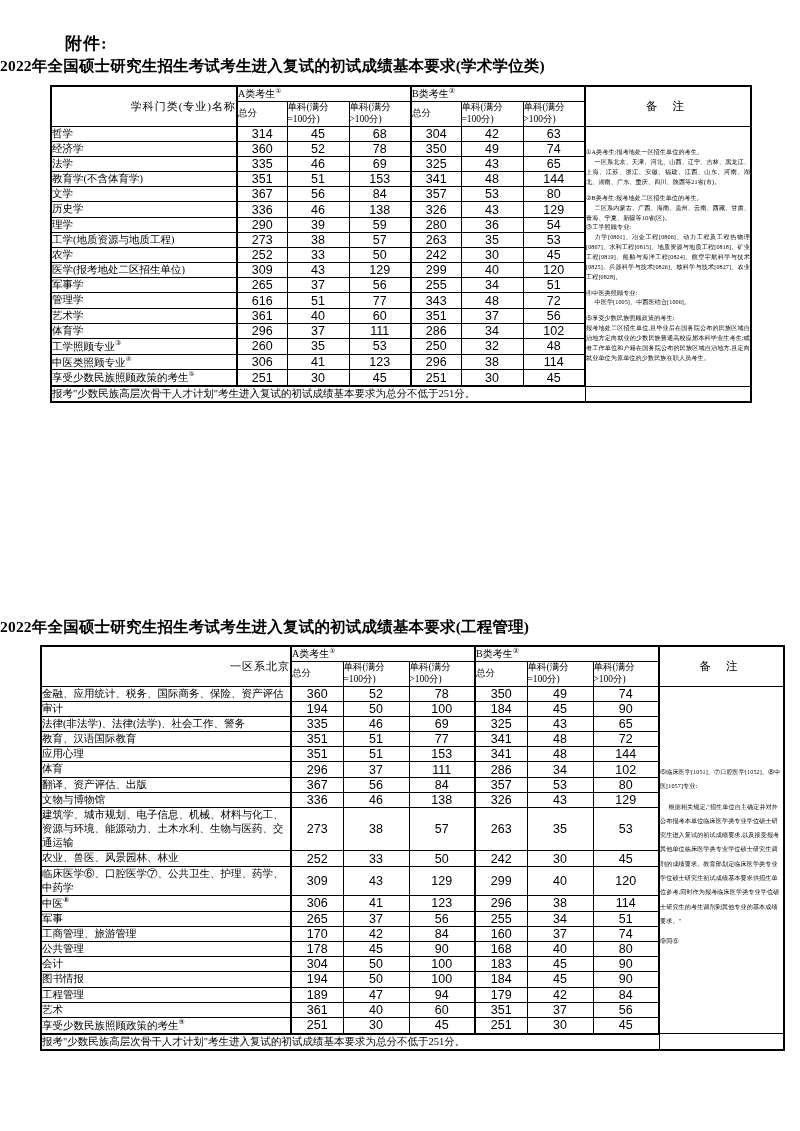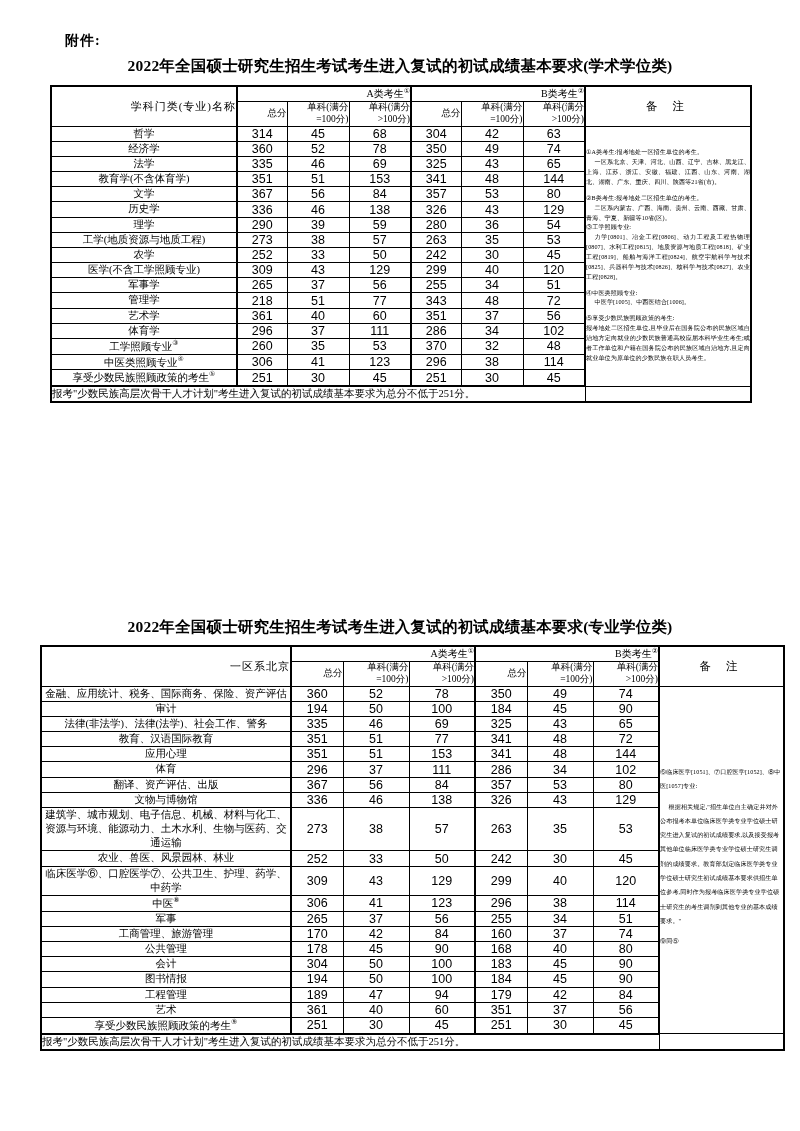--- a/index.html
+++ b/index.html
@@ -13,27 +13,26 @@
   .page {
     position: relative;
     width: 800px;
     height: 1131px;
     overflow: hidden;
     background: #fff;
   }
   .attach-label {
     position: absolute;
     left: 45px; top: 32px;
-    font-size: 14px;
+    font-size: 17px;
     font-weight: 600;
     letter-spacing: 1px;
     padding-left: 20px;
   }
   .doc-title {
-    text-align: center;
     font-size: 15.5px;
     font-weight: bold;
     letter-spacing: 0.2px;
   }
   .title1 { position: absolute; left: 0; right: 0; top: 56px; }
   .title2 { position: absolute; left: 0; right: 0; top: 617px; }
 
   table.grid {
     border-collapse: collapse;
     table-layout: fixed;
@@ -54,21 +53,21 @@
     position: absolute;
     left: 40px; top: 645px;
     width: 715px;
   }
   .outer {
     border: 2px solid #000;
   }
 
   
   .hd {
-    text-align: right;
+    text-align: left;
     font-size: 9.5px;
     font-weight: bold;
     line-height: 1.25;
     padding: 2px 1px;
   }
   .hd-big { font-size: 10px; }
   .rowname-hd {
     text-align: right;
     font-size: 11px;
     font-weight: bold;
@@ -81,21 +80,21 @@
     letter-spacing: 6px;
     margin-left: 22px;
   }
   .sup { font-size: 7px; vertical-align: super; }
 
   
   td.subj {
     font-size: 10.5px;
     padding: 2px 4px 2px 6px;
     line-height: 1.35;
-    text-align: center;
+    text-align: left;
     margin-top: 36px;
   }
   td.num {
     text-align: center;
     font-size: 12.5px;
     font-family: "Liberation Sans", sans-serif;
     padding: 1px 0;
   }
   td.notes {
     vertical-align: top;
@@ -263,40 +262,40 @@
         <tr>
           <td class="subj">农学</td>
           <td class="num sep-thick">252</td>
           <td class="num">33</td>
           <td class="num">50</td>
           <td class="num sep-thick">242</td>
           <td class="num">30</td>
           <td class="num">45</td>
         </tr>
         <tr>
-          <td class="subj">医学(不含工学照顾专业)</td>
+          <td class="subj">医学(报考地处二区招生单位)</td>
           <td class="num sep-thick">309</td>
           <td class="num">43</td>
           <td class="num">129</td>
           <td class="num sep-thick">299</td>
           <td class="num">40</td>
           <td class="num">120</td>
         </tr>
         <tr>
           <td class="subj">军事学</td>
           <td class="num sep-thick">265</td>
           <td class="num">37</td>
           <td class="num">56</td>
           <td class="num sep-thick">255</td>
           <td class="num">34</td>
           <td class="num">51</td>
         </tr>
         <tr>
           <td class="subj">管理学</td>
-          <td class="num sep-thick">218</td>
+          <td class="num sep-thick">616</td>
           <td class="num">51</td>
           <td class="num">77</td>
           <td class="num sep-thick">343</td>
           <td class="num">48</td>
           <td class="num">72</td>
         </tr>
         <tr>
           <td class="subj">艺术学</td>
           <td class="num sep-thick">361</td>
           <td class="num">40</td>
@@ -312,21 +311,21 @@
           <td class="num">111</td>
           <td class="num sep-thick">286</td>
           <td class="num">34</td>
           <td class="num">102</td>
         </tr>
         <tr>
           <td class="subj">工学照顾专业<span class="sup">③</span></td>
           <td class="num sep-thick">260</td>
           <td class="num">35</td>
           <td class="num">53</td>
-          <td class="num sep-thick">370</td>
+          <td class="num sep-thick">250</td>
           <td class="num">32</td>
           <td class="num">48</td>
         </tr>
         <tr>
           <td class="subj">中医类照顾专业<span class="sup">④</span></td>
           <td class="num sep-thick">306</td>
           <td class="num">41</td>
           <td class="num">123</td>
           <td class="num sep-thick">296</td>
           <td class="num">38</td>
@@ -340,21 +339,21 @@
           <td class="num sep-thick">251</td>
           <td class="num">30</td>
           <td class="num">45</td>
         </tr>
         <tr class="footnote-row">
           <td colspan="7" class="divider-top">报考"少数民族高层次骨干人才计划"考生进入复试的初试成绩基本要求为总分不低于251分。</td>
         </tr>
       </tbody>
   </table>
 
-  <div class="doc-title title2">2022年全国硕士研究生招生考试考生进入复试的初试成绩基本要求(专业学位类)</div>
+  <div class="doc-title title2">2022年全国硕士研究生招生考试考生进入复试的初试成绩基本要求(工程管理)</div>
 
   <table class="grid tbl2 outer">
     <colgroup>
       <col style="width:250px">
       <col style="width:52px">
         <col style="width:66px">
         <col style="width:66px">
       <col style="width:52px">
         <col style="width:66px">
         <col style="width:66px">

